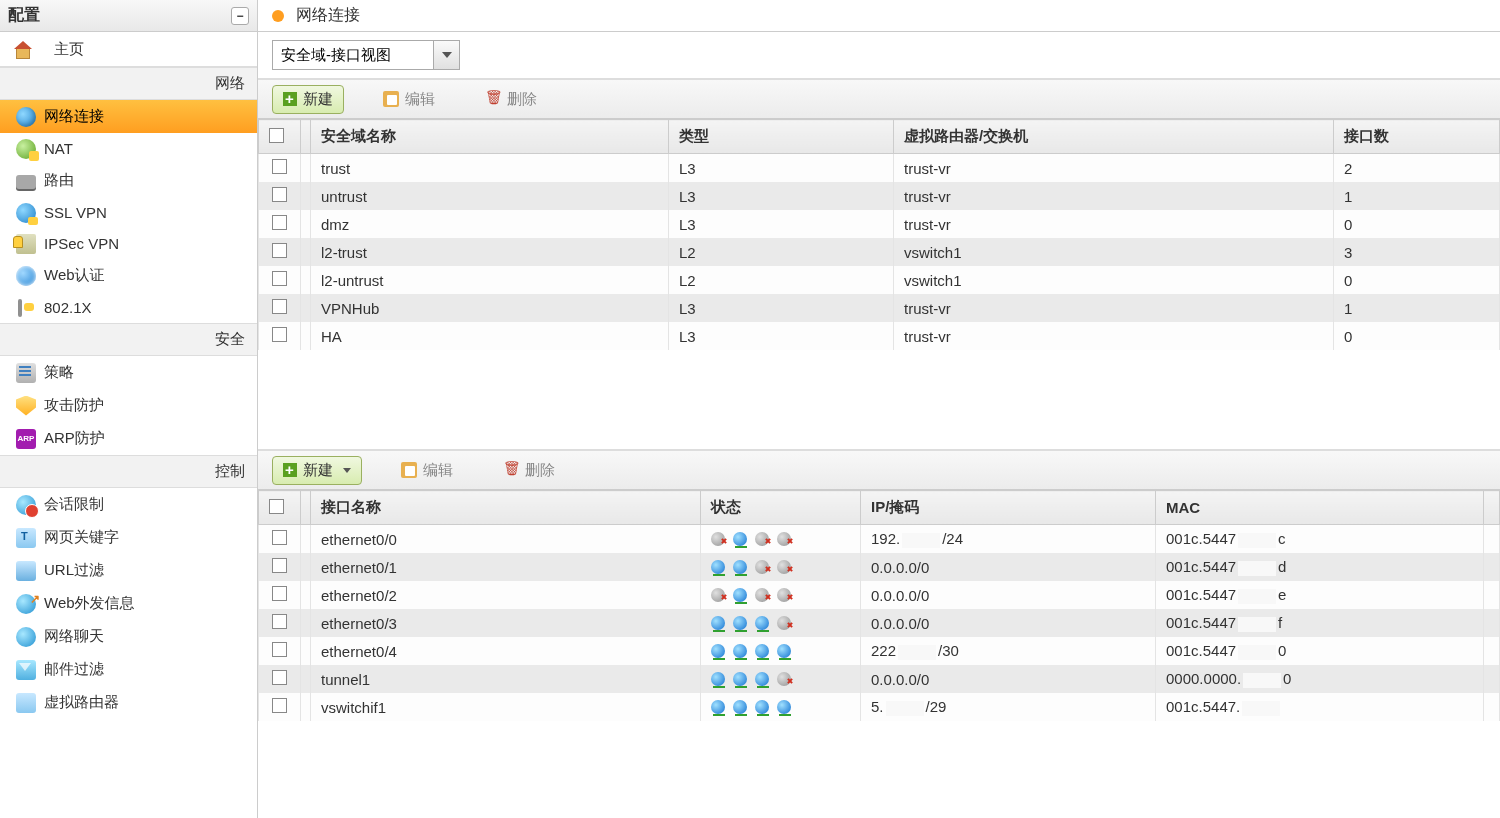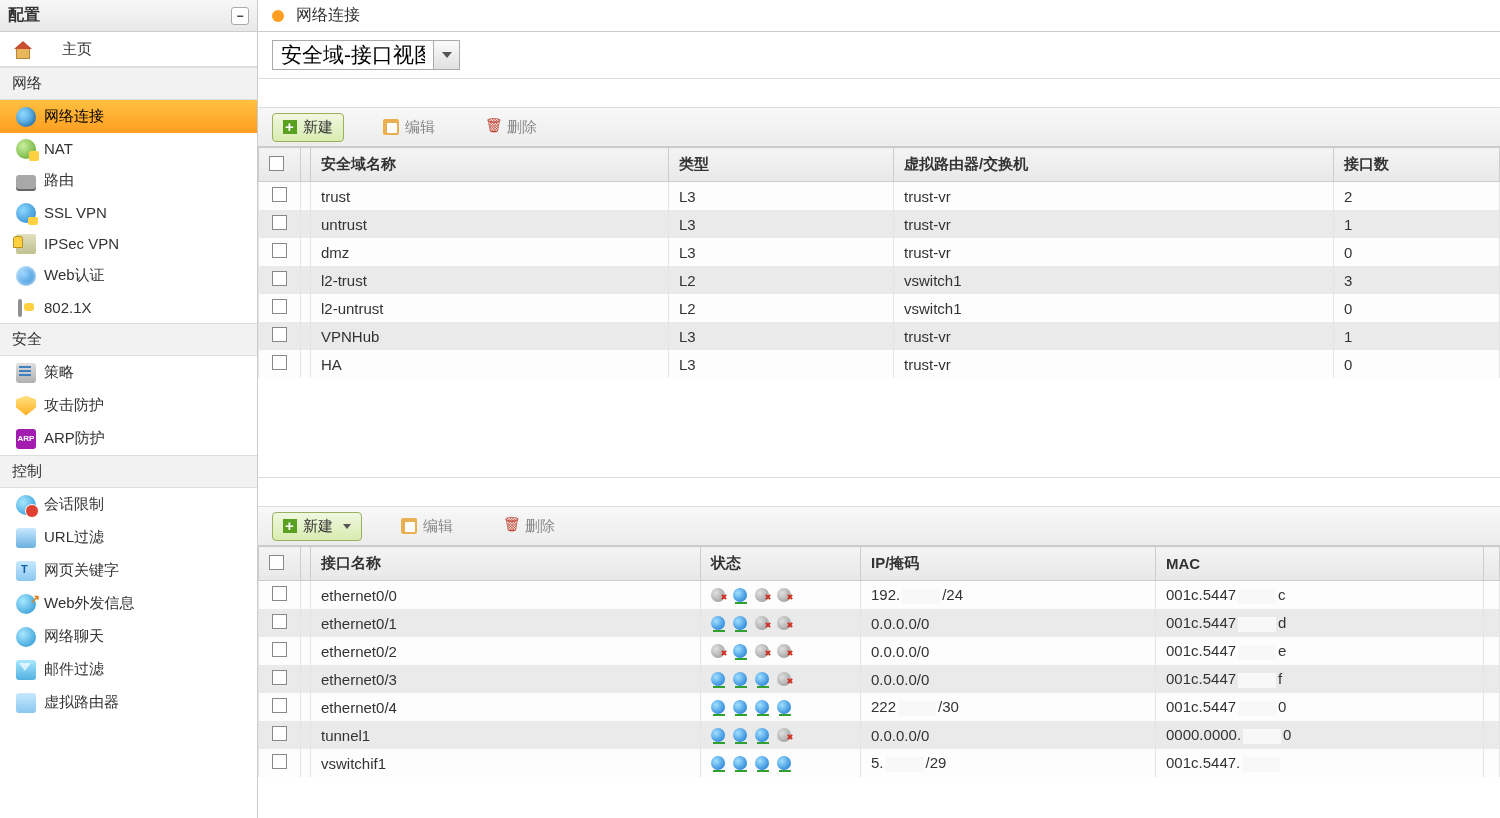--- a/index.html
+++ b/index.html
@@ -1,30 +1,30 @@
 <!DOCTYPE html>
 <html><head>
 <meta charset="utf-8">
 <style>
 * { box-sizing: border-box; margin: 0; padding: 0; }
 body { font-family: Arial, "Microsoft YaHei", sans-serif; font-size: 14px; color: #333; background: #fff; overflow: hidden; }
 .app { display: flex; width: 1500px; height: 818px; }
 
 
-.sidebar { width: 258px; border-right: 1px solid #ccc; display: flex; flex-direction: column; background: #fff; }
+.sidebar { width: 258px; border-right: 1px solid #ccc; display: flex; flex-direction: column; background: #fff; text-align: right; }
 .sidebar-header { height: 32px; background: linear-gradient(#f8f8f8,#e8e8e8); border-bottom: 1px solid #ccc; display: flex; align-items: center; justify-content: space-between; padding: 0 8px; font-size: 16px; font-weight: bold; }
 .collapse-btn { width: 18px; height: 18px; border: 1px solid #aaa; border-radius: 3px; background: #fff; display: flex; align-items: center; justify-content: center; font-size: 12px; cursor: pointer; }
 .sidebar-home { display: flex; align-items: center; gap: 10px; padding: 8px 14px; font-size: 16px; border-bottom: 1px solid #ddd; }
 .home-icon { width: 20px; height: 20px; display: inline-block; position: relative; }
 .home-icon::before { content:""; position:absolute; left:2px; top:8px; width:12px; height:10px; background:#e8b75a; border:1px solid #b8863a; }
 .home-icon::after { content:""; position:absolute; left:0; top:2px; width:0; height:0; border-left:9px solid transparent; border-right:9px solid transparent; border-bottom:8px solid #c85030; }
 
 .section-header { background: #f2f2f2; padding: 6px 12px; font-size: 15px; border-top: 1px solid #ddd; border-bottom: 1px solid #ddd; }
 .nav-list { list-style: none; }
-.nav-item { display: flex; align-items: center; gap: 28px; padding: 7px 14px 7px 44px; font-size: 15px; cursor: pointer; position: relative; }
+.nav-item { display: flex; align-items: center; gap: 20px; padding: 7px 14px 7px 44px; font-size: 15px; cursor: pointer; position: relative; }
 .nav-item.active { background: linear-gradient(#ffc040,#ff9e20); color: #000; }
 .nav-icon { position:absolute; left:16px; width: 20px; height: 20px; display: inline-block; }
 .icon-globe { background: radial-gradient(circle at 35% 35%, #8fd8ff, #1e7fc8); border-radius: 50%; box-shadow: inset -2px -2px 4px rgba(0,0,0,.2); }
 .icon-nat { background: radial-gradient(circle at 35% 35%, #c8f0a0, #5aa020); border-radius: 50%; }
 .icon-nat::after { content:""; position:absolute; right:-3px; bottom:-2px; width:10px; height:10px; background:#ffd040; border-radius:2px; }
 .icon-router { background: #a8a8a8; border-radius: 3px; height: 14px; margin-top: 3px; box-shadow: 0 2px 0 #666; }
 .icon-ipsec { background: linear-gradient(#e0e0c0,#c0c090); border-radius: 2px; }
 .icon-ipsec::after { content:""; position:absolute; left:-3px; top:2px; width:8px; height:10px; background:#ffd040; border:1px solid #b89020; border-radius:3px 3px 0 0; }
 .icon-ssl { background: radial-gradient(circle at 35% 35%, #8fd8ff, #1e7fc8); border-radius: 50%; }
 .icon-ssl::after { content:""; position:absolute; right:-2px; bottom:-2px; width:10px; height:8px; background:#ffd040; border-radius:2px; }
@@ -47,25 +47,25 @@
 .icon-mail::before { content:""; position:absolute; left:3px; top:3px; width:0; height:0; border-left:6px solid transparent; border-right:6px solid transparent; border-top:8px solid rgba(255,255,255,.7); }
 .icon-chat { background: radial-gradient(circle at 35% 35%, #a8e8ff, #2090d0); border-radius:50%; }
 .icon-app { background: linear-gradient(#c8e8ff,#8ac8f0); border-radius:3px; }
 
 
 .main { flex: 1; display: flex; flex-direction: column; overflow:hidden; }
 .titlebar { height: 32px; border-bottom: 1px solid #ccc; display: flex; align-items: center; padding: 0 14px; gap: 12px; font-size: 16px; }
 .dot { width: 12px; height: 12px; background: #ff9e20; border-radius: 50%; }
 .filterbar { padding: 8px 14px; border-bottom: 1px solid #ddd; }
 .select-wrap { display: inline-flex; border: 1px solid #aaa; height: 30px; }
-.select-wrap input { border: none; padding: 0 8px; font-size: 21px; width: 160px; outline:none; }
+.select-wrap input { border: none; padding: 0 8px; font-size: 15px; width: 160px; outline:none; }
 .select-wrap .dd { width: 26px; border-left: 1px solid #aaa; background: linear-gradient(#fafafa,#e0e0e0); display:flex; align-items:center; justify-content:center; cursor:pointer; }
 .select-wrap .dd::after { content:""; width:0; height:0; border-left:5px solid transparent; border-right:5px solid transparent; border-top:6px solid #555; }
 
-.toolbar { height: 40px; background: linear-gradient(#f8f8f8,#ececec); border-top: 1px solid #ddd; border-bottom: 1px solid #ccc; display: flex; align-items: center; padding: 0 14px; gap: 28px; margin-top: 28px; }
+.toolbar { height: 40px; background: linear-gradient(#f8f8f8,#ececec); border-top: 1px solid #ddd; border-bottom: 1px solid #ccc; display: flex; align-items: center; padding: 0 14px; gap: 28px; }
 .btn { display: inline-flex; align-items: center; gap: 6px; padding: 4px 10px; border: 1px solid transparent; border-radius: 4px; font-size: 15px; cursor: pointer; }
 .btn-new { border-color: #9ab060; background: linear-gradient(#f0f8e0,#d8ecb0); }
 .btn-new .plus { width:14px; height:14px; background:#5aa020; position:relative; }
 .btn-new .plus::before { content:"+"; color:#fff; font-weight:bold; position:absolute; left:2px; top:-2px; }
 .btn-disabled { color: #888; }
 .edit-icon { width:16px; height:16px; display:inline-block; background:#e8b050; border-radius:2px; position:relative; }
 .edit-icon::after { content:""; position:absolute; left:4px; top:4px; width:10px; height:10px; background:#fff; border-radius:1px; }
 .del-icon { width:16px; height:16px; display:inline-block; position:relative; }
 .del-icon::before { content:"🗑"; color:#c04030; font-size:14px; position:absolute; left:0; top:-2px; }
 .btn .dd-caret { width:0; height:0; border-left:4px solid transparent; border-right:4px solid transparent; border-top:5px solid #555; margin-left:4px; }
@@ -155,26 +155,26 @@
             <span>ARP防护</span>
           </li>
         </ul>
         <div class="section-header">控制</div>
         <ul class="nav-list">
           <li class="nav-item">
             <span class="nav-icon icon-session"></span>
             <span>会话限制</span>
           </li>
           <li class="nav-item">
+            <span class="nav-icon icon-keyword"></span>
+            <span>网页关键字</span>
+          </li>
+          <li class="nav-item">
             <span class="nav-icon icon-url"></span>
             <span>URL过滤</span>
-          </li>
-          <li class="nav-item">
-            <span class="nav-icon icon-keyword"></span>
-            <span>网页关键字</span>
           </li>
           <li class="nav-item">
             <span class="nav-icon icon-webout"></span>
             <span>Web外发信息</span>
           </li>
           <li class="nav-item">
             <span class="nav-icon icon-chat"></span>
             <span>网络聊天</span>
           </li>
           <li class="nav-item">

